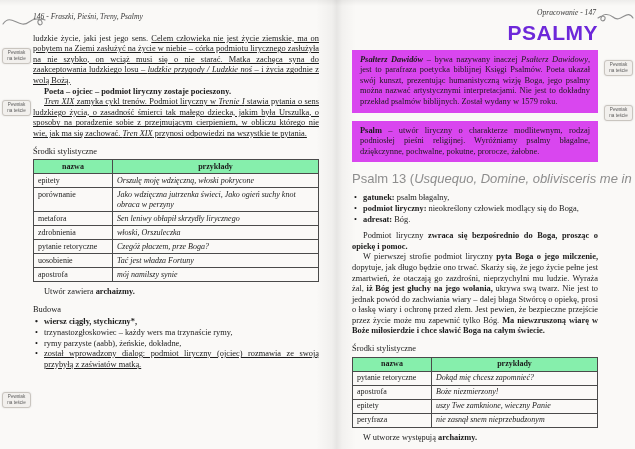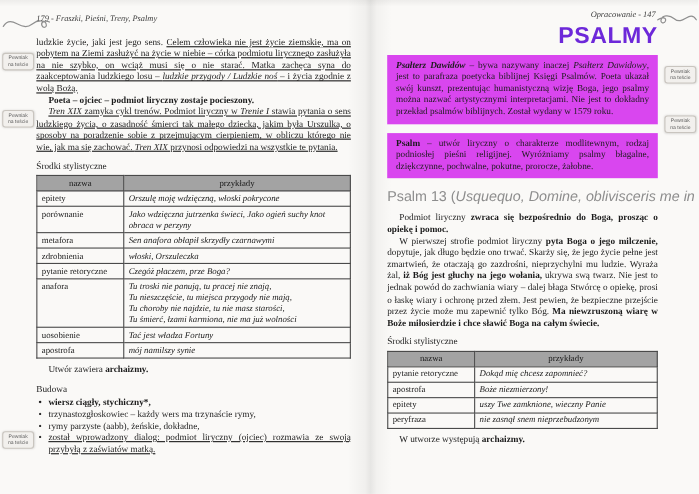--- a/index.html
+++ b/index.html
@@ -19,21 +19,21 @@
   .running-head{font-style:italic;font-size:7.6px;color:#3a3a3a;margin-bottom:11px;}
   .running-head.right{text-align:right;margin-bottom:3px;padding-right:2px;}
   .para{text-align:justify;}
   .indent{text-indent:11px;}
   .b{font-weight:bold;}
   .i{font-style:italic;}
   .u{text-decoration:underline;text-underline-offset:1px;}
   .sec-heading{margin:7px 0 2px 0;}
   table.st{border-collapse:collapse;width:100%;margin-top:2px;font-size:8px;line-height:10px;}
   .st th,.st td{border:1px solid #4a4a4a;padding:1.5px 4px;vertical-align:top;}
-  .st th{font-weight:normal;text-align:center;background:#a3a3a3;}
+  .st th{font-weight:bold;text-align:center;background:#86efac;}
   .st td.name{width:70px;}
   .st td.ex{font-style:italic;text-align:left;}
   .pre{white-space:pre-line;}
   .note{margin-top:5px;text-indent:11px;}
   .blt{position:relative;padding-left:11px;text-align:justify;}
   .blt::before{content:"\2022";position:absolute;left:2px;top:0;}
   .psalmy-title{
     font-family:"Liberation Sans",sans-serif;font-weight:bold;font-size:21px;line-height:22px;
     color:#6d28d9;text-align:right;letter-spacing:0.5px;margin:0 0 6px 0;
   }
@@ -84,21 +84,21 @@
 <div class="tab" style="left:604px;top:60px">
   <span>Pewniak</span>
   <span>na teście</span>
 </div>
 <div class="tab" style="left:604px;top:105px">
   <span>Pewniak</span>
   <span>na teście</span>
 </div>
 
 <div class="page-col lp">
-  <div class="running-head">179 - Fraszki, Pieśni, Treny, Psalmy</div>
+  <div class="running-head">146 - Fraszki, Pieśni, Treny, Psalmy</div>
 
   <div class="para"><span>ludzkie życie, jaki jest jego sens. </span><span class="u">Celem człowieka nie jest życie ziemskie, ma on pobytem na Ziemi zasłużyć na życie w niebie – córka podmiotu lirycznego zasłużyła na nie szybko, on wciąż musi się o nie starać. Matka zachęca syna do zaakceptowania ludzkiego losu – </span><span class="u i">ludzkie przygody / Ludzkie noś</span><span class="u"> – i życia zgodnie z wolą Bożą.</span></div>
 
   <div class="para indent b">Poeta – ojciec – podmiot liryczny zostaje pocieszony.</div>
 
   <div class="para indent"><span class="u i">Tren XIX</span><span class="u"> zamyka cykl trenów. Podmiot liryczny w </span><span class="u i">Trenie I</span><span class="u"> stawia pytania o sens ludzkiego życia, o zasadność śmierci tak małego dziecka, jakim była Urszulka, o sposoby na poradzenie sobie z przejmującym cierpieniem, w obliczu którego nie wie, jak ma się zachować. </span><span class="u i">Tren XIX</span><span class="u"> przynosi odpowiedzi na wszystkie te pytania.</span></div>
 
   <div class="sec-heading">Środki stylistyczne</div>
 
   <table class="st">
@@ -110,36 +110,29 @@
     <tr>
           <td class="name">epitety</td>
           <td class="ex">Orszulę moję wdzięczną, włoski pokrycone</td>
         </tr>
     <tr>
           <td class="name">porównanie</td>
           <td class="ex">Jako wdzięczna jutrzenka świeci, Jako ogień suchy knot obraca w perzyny</td>
         </tr>
     <tr>
           <td class="name">metafora</td>
-          <td class="ex">Sen anafora obłapił skrzydły czarnawymi</td>
+          <td class="ex">Sen leniwy obłapił skrzydły lirycznego</td>
         </tr>
     <tr>
           <td class="name">zdrobnienia</td>
           <td class="ex">włoski, Orszuleczka</td>
         </tr>
     <tr>
           <td class="name">pytanie retoryczne</td>
           <td class="ex">Czegóż płaczem, prze Boga?</td>
-        </tr>
-    <tr>
-          <td class="name">anafora</td>
-          <td class="ex pre">Tu troski nie panują, tu pracej nie znają,
-Tu nieszczęście, tu miejsca przygody nie mają,
-Tu choroby nie najdzie, tu nie masz starości,
-Tu śmierć, łzami karmiona, nie ma już wolności</td>
         </tr>
     <tr>
           <td class="name">uosobienie</td>
           <td class="ex">Tać jest władza Fortuny</td>
         </tr>
     <tr>
           <td class="name">apostrofa</td>
           <td class="ex">mój namilszy synie</td>
         </tr>
   </tbody>
@@ -158,20 +151,25 @@
   <div class="running-head right">Opracowanie - 147</div>
 
   <div class="psalmy-title">PSALMY</div>
 
   <div class="defbox"><span class="b i">Psałterz Dawidów</span><span> – bywa nazywany inaczej </span><span class="i">Psałterz Dawidowy</span><span>, jest to parafraza poetycka biblijnej Księgi Psalmów. Poeta ukazał swój kunszt, prezentując humanistyczną wizję Boga, jego psalmy można nazwać artystycznymi interpretacjami. Nie jest to dokładny przekład psalmów biblijnych. Został wydany w 1579 roku.</span></div>
 
   <div class="defbox"><span class="b">Psalm</span><span> – utwór liryczny o charakterze modlitewnym, rodzaj podniosłej pieśni religijnej. Wyróżniamy psalmy błagalne, dziękczynne, pochwalne, pokutne, prorocze, żałobne.</span></div>
 
   <div class="psalm13"><span>Psalm 13 (</span><span class="i">Usquequo, Domine, oblivisceris me in finem</span></div>
 
+  <div class="features">
+    <div class="blt"><span class="b">gatunek:</span><span> psalm błagalny,</span></div>
+    <div class="blt"><span class="b">podmiot liryczny:</span><span> nieokreślony człowiek modlący się do Boga,</span></div>
+    <div class="blt"><span class="b">adresat:</span><span> Bóg.</span></div>
+  </div>
 
   <div class="para indent"><span>Podmiot liryczny </span><span class="b">zwraca się bezpośrednio do Boga, prosząc o opiekę i pomoc.</span></div>
 
   <div class="para indent"><span>W pierwszej strofie podmiot liryczny </span><span class="b">pyta Boga o jego milczenie,</span><span> dopytuje, jak długo będzie ono trwać. Skarży się, że jego życie pełne jest zmartwień, że otaczają go zazdrośni, nieprzychylni mu ludzie. Wyraża żal, </span><span class="b">iż Bóg jest głuchy na jego wołania,</span><span> ukrywa swą twarz. Nie jest to jednak powód do zachwiania wiary – dalej błaga Stwórcę o opiekę, prosi o łaskę wiary i ochronę przed złem. Jest pewien, że bezpieczne przejście przez życie może mu zapewnić tylko Bóg. </span><span class="b">Ma niewzruszoną wiarę w Boże miłosierdzie i chce sławić Boga na całym świecie.</span></div>
 
   <div class="sec-heading">Środki stylistyczne</div>
 
   <table class="st">
     <tbody>
         <tr>

